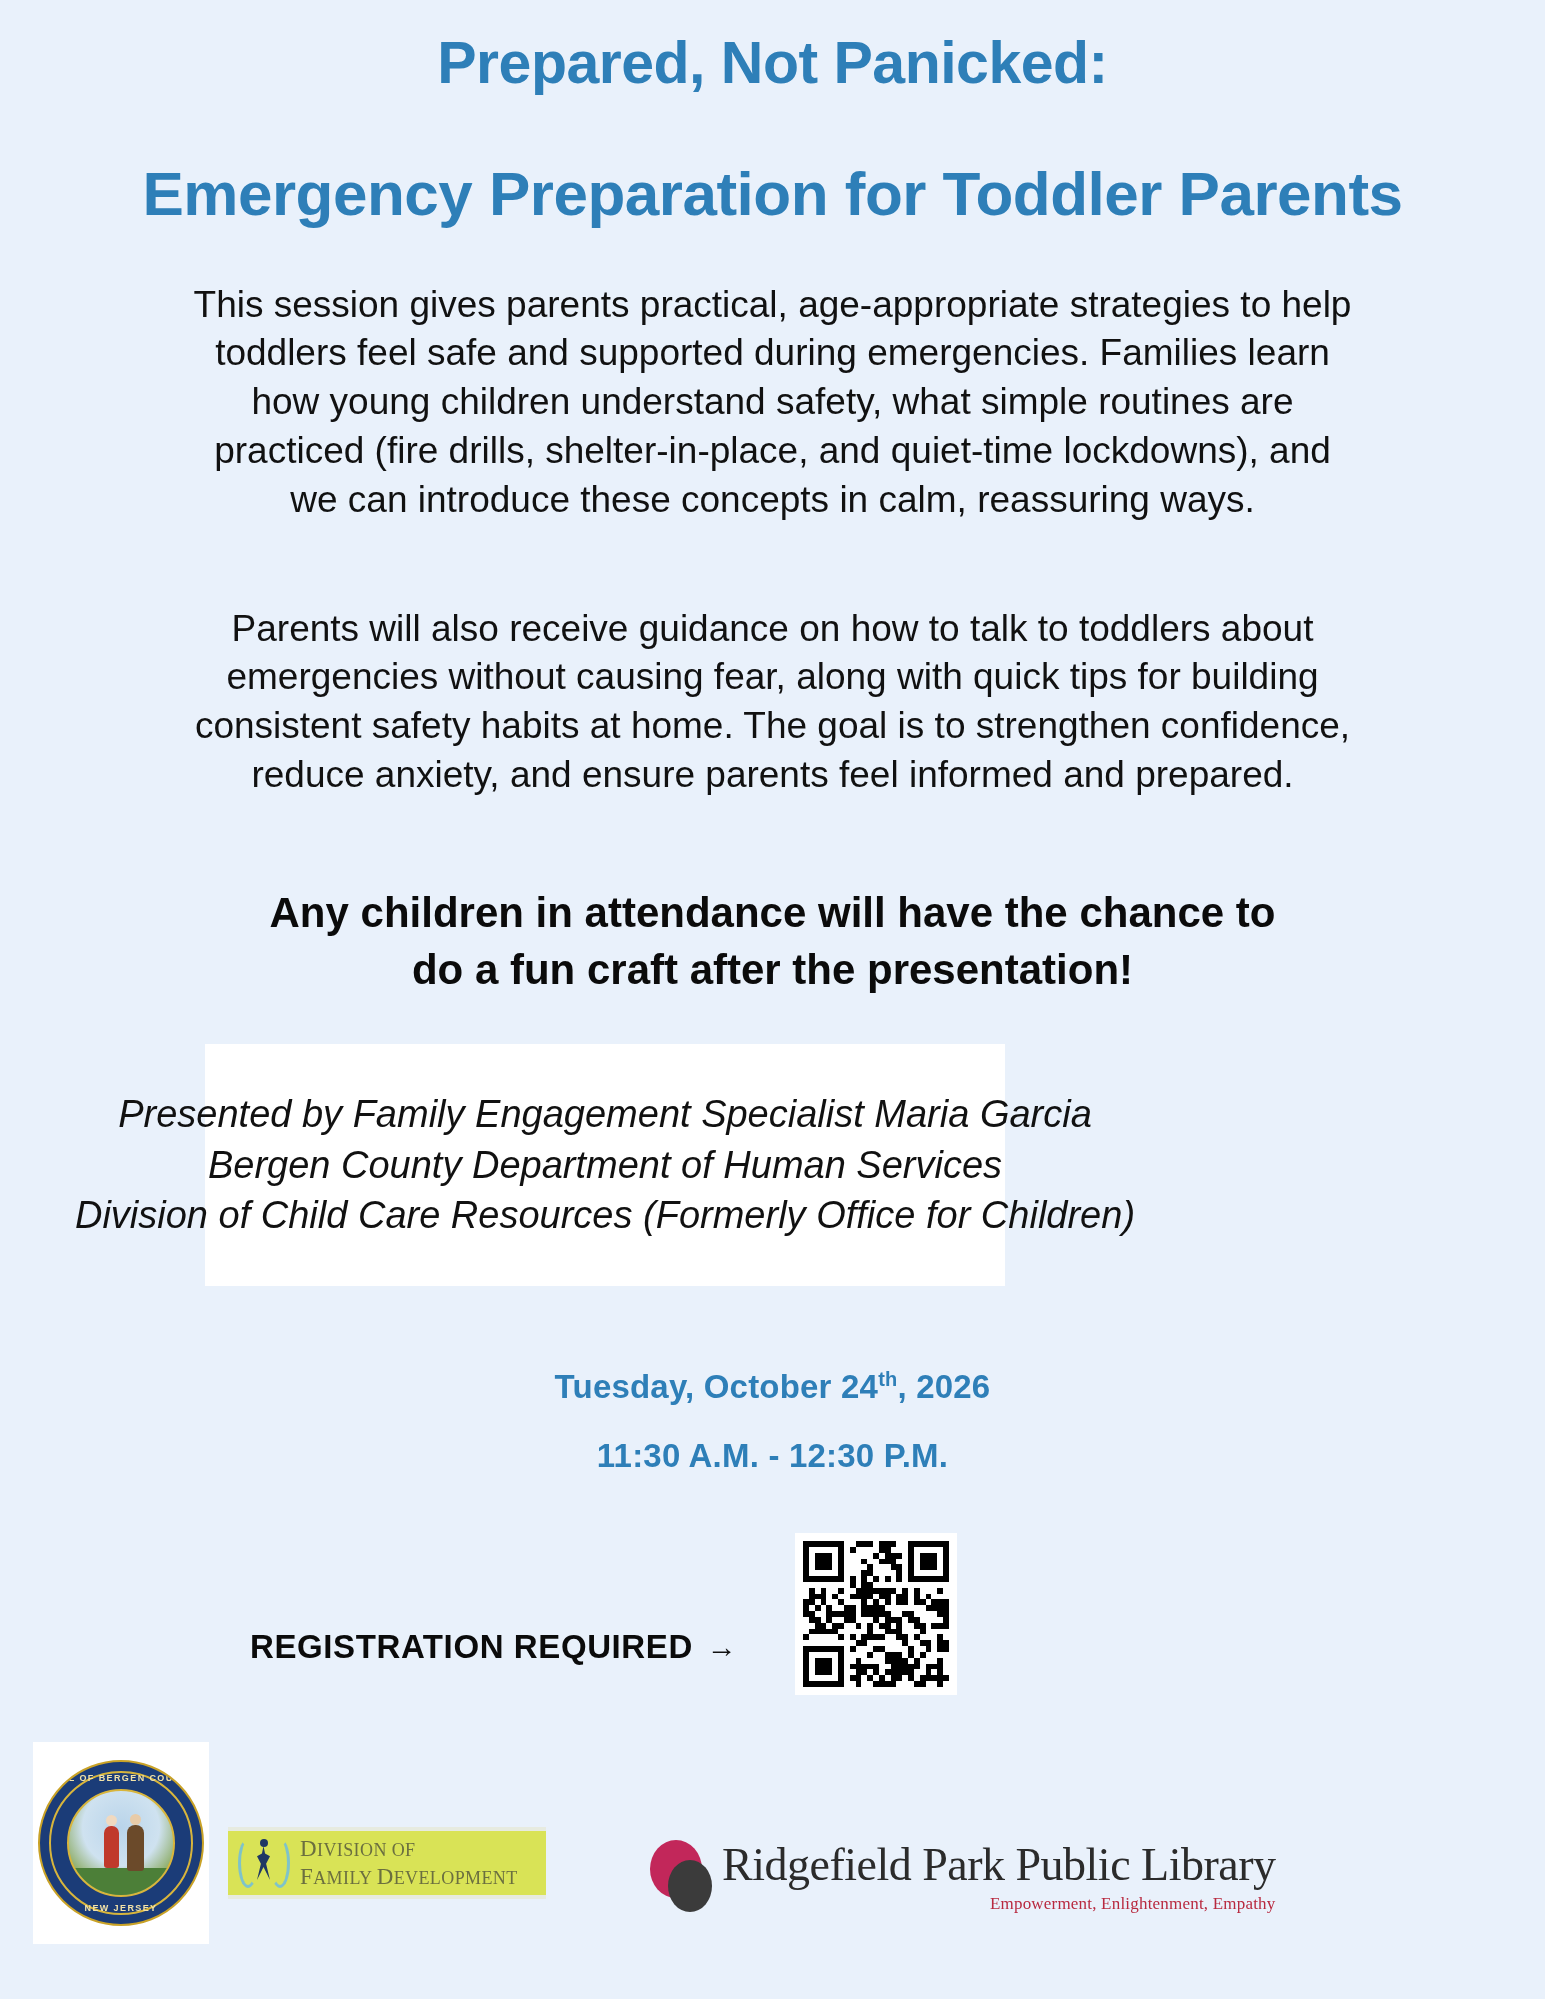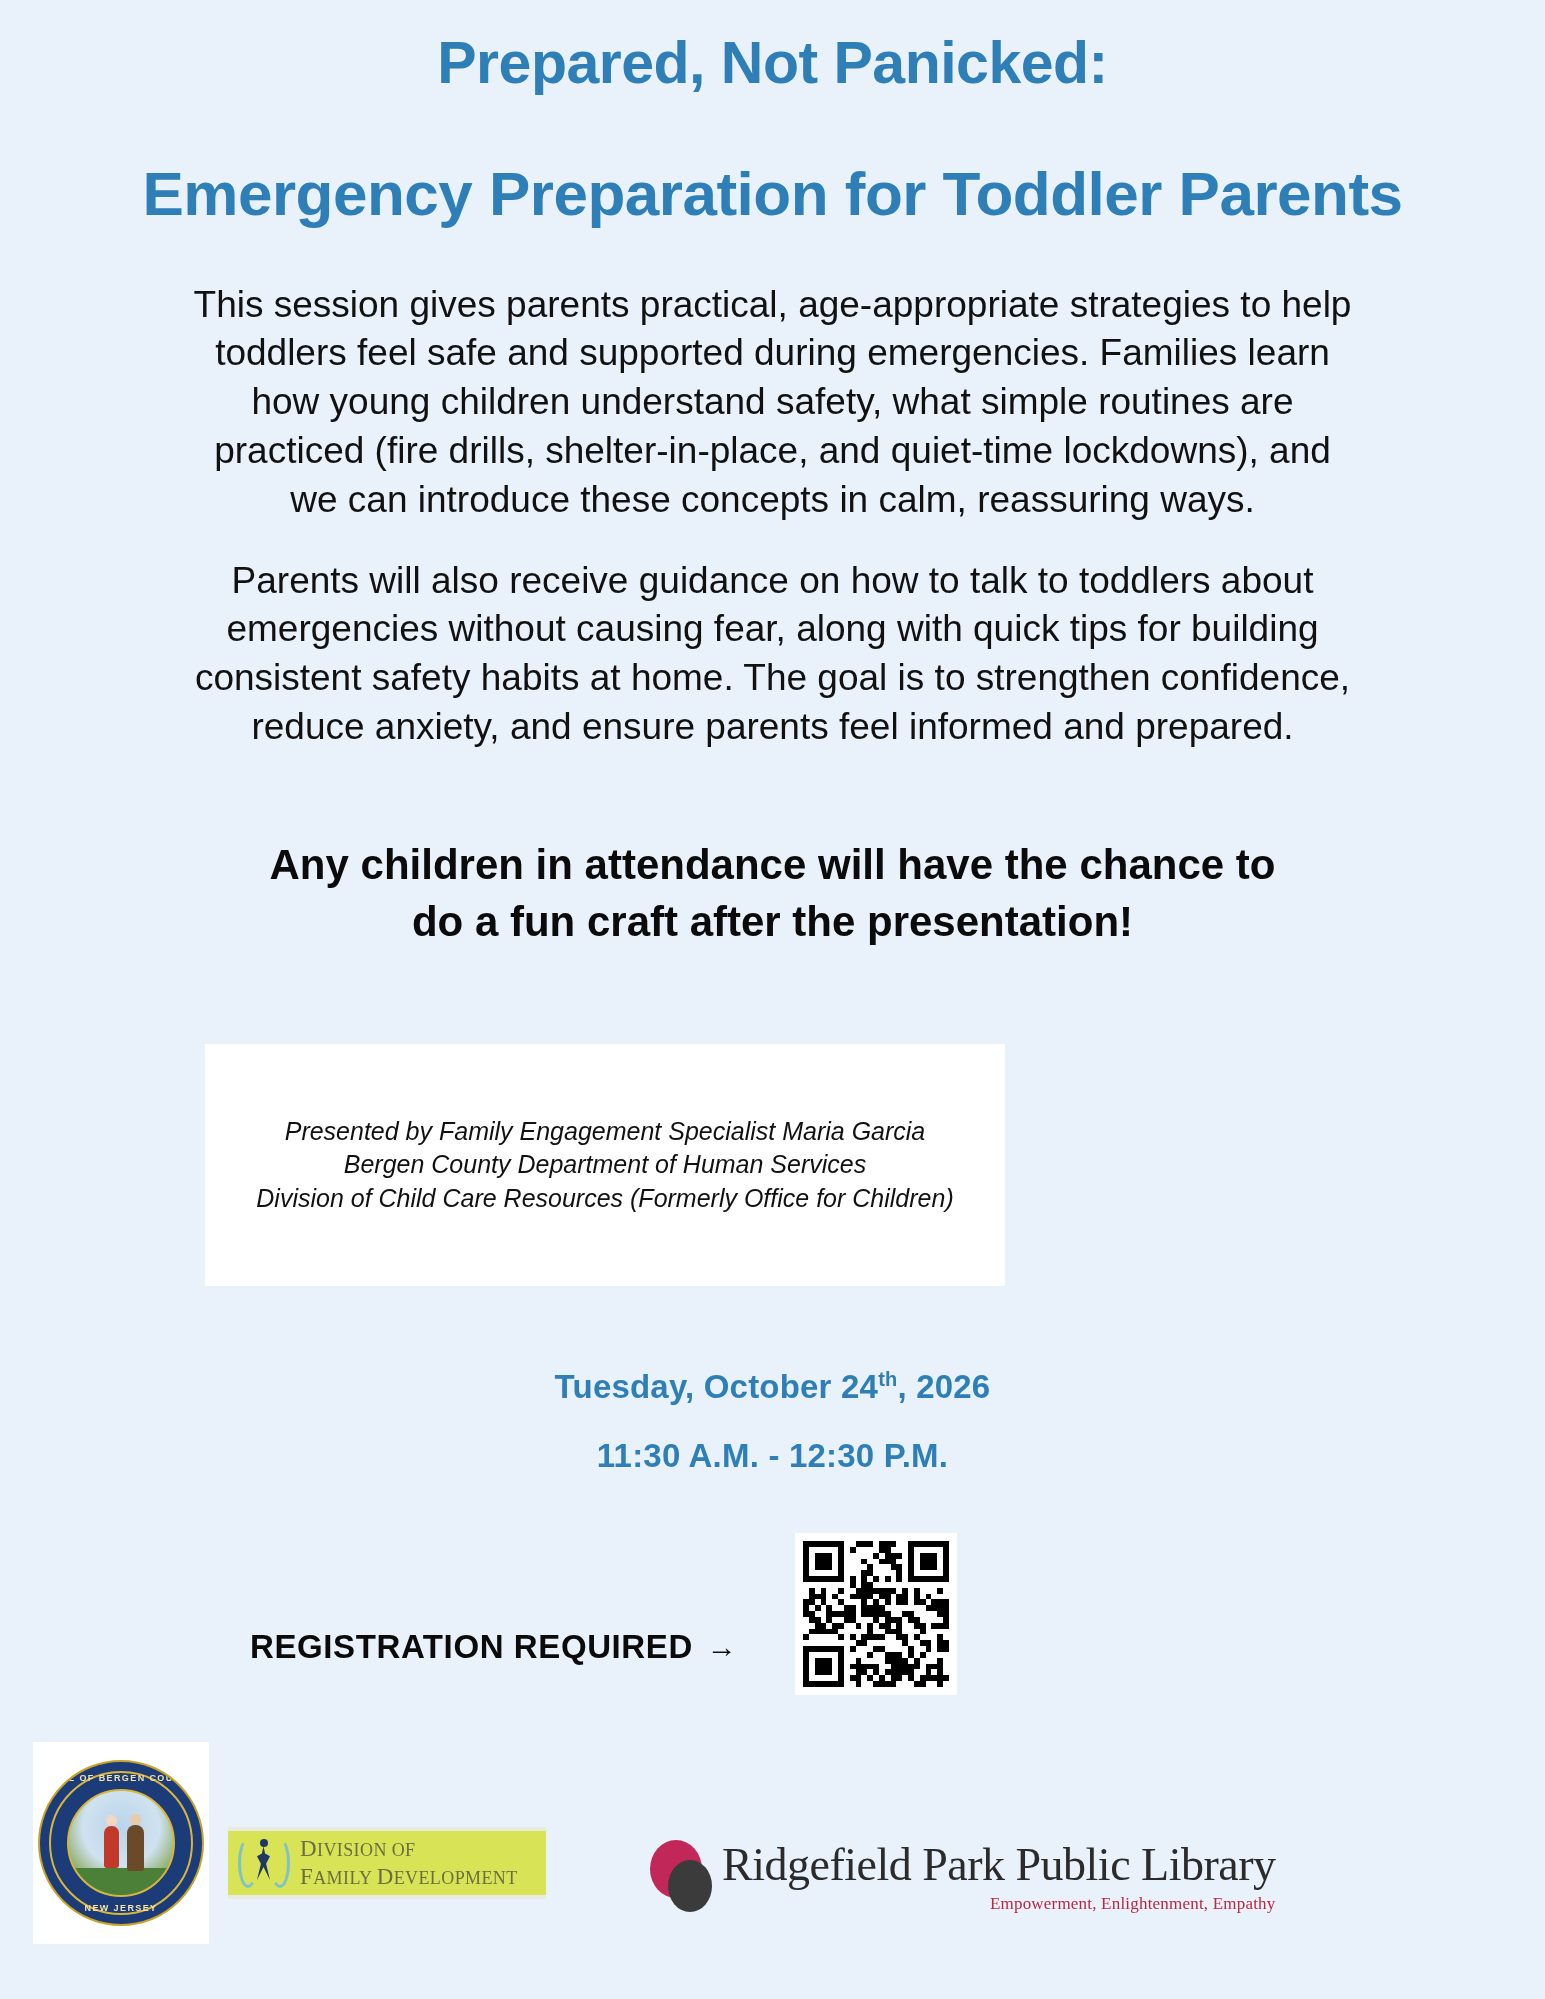--- a/index.html
+++ b/index.html
@@ -23,21 +23,21 @@
   .title-2 { font-size: 62px; margin-top: 63px; }
 
   .body-wrap { width: 1160px; margin: 0 auto; text-align: center; }
   .para {
     font-size: 37px;
     font-stretch: condensed;
     color: #111;
     line-height: 1.32;
     margin-top: 52px;
   }
-  .para.second { margin-top: 32px; }
+  .para.second { margin-top: 80px; }
 
   .callout {
     margin: 85px auto 0;
     width: 1180px;
     text-align: center;
     font-size: 42px;
     font-weight: bold;
     font-stretch: condensed;
     color: #0b0b0b;
     line-height: 1.35;
@@ -47,21 +47,21 @@
     position: absolute;
     left: 205px; top: 1044px;
     width: 800px; height: 242px;
     background: #ffffff;
     display: flex;
     flex-direction: column;
     justify-content: center;
     align-items: center;
   }
   .presenter-line {
-    font-size: 25px;
+    font-size: 38px;
     font-style: italic;
     font-stretch: condensed;
     color: #111;
     line-height: 1.33;
     white-space: nowrap;
   }
 
   .datetime { position: absolute; left: 0; right: 0; text-align: center; }
   .date-line { top: 1368px; font-size: 33px; }
   .time-line { top: 1437px; font-size: 33px; }

